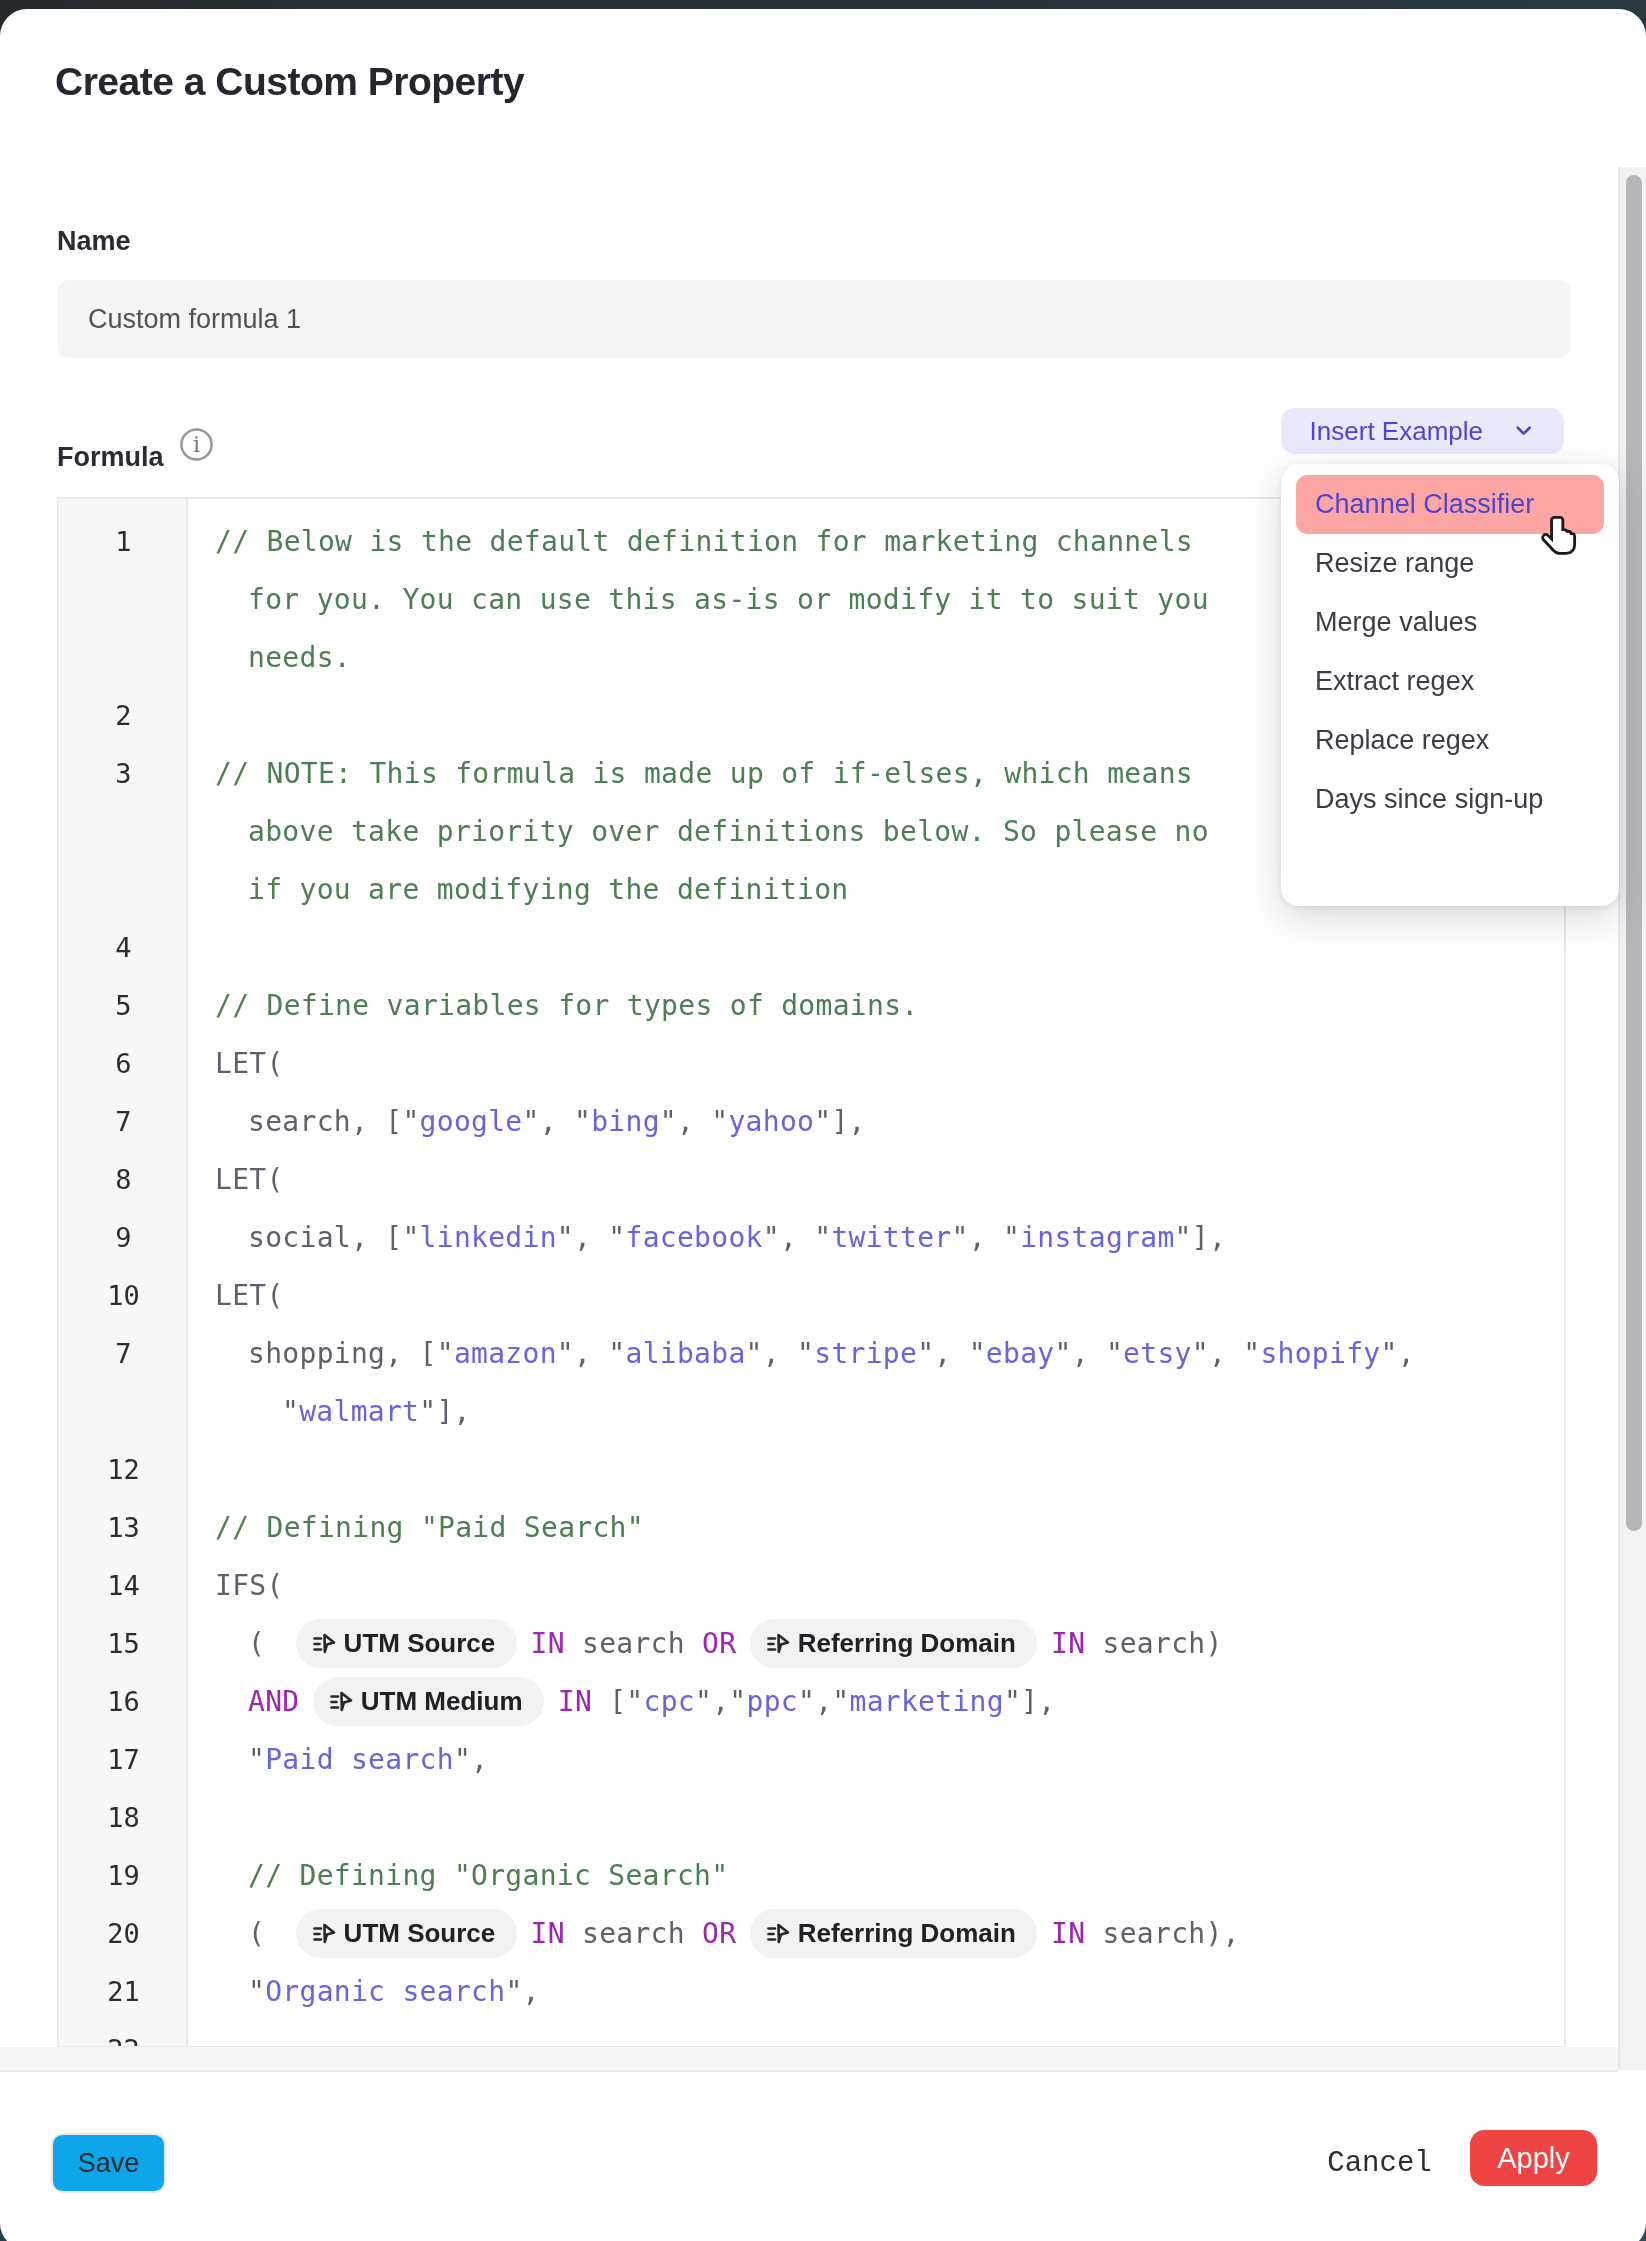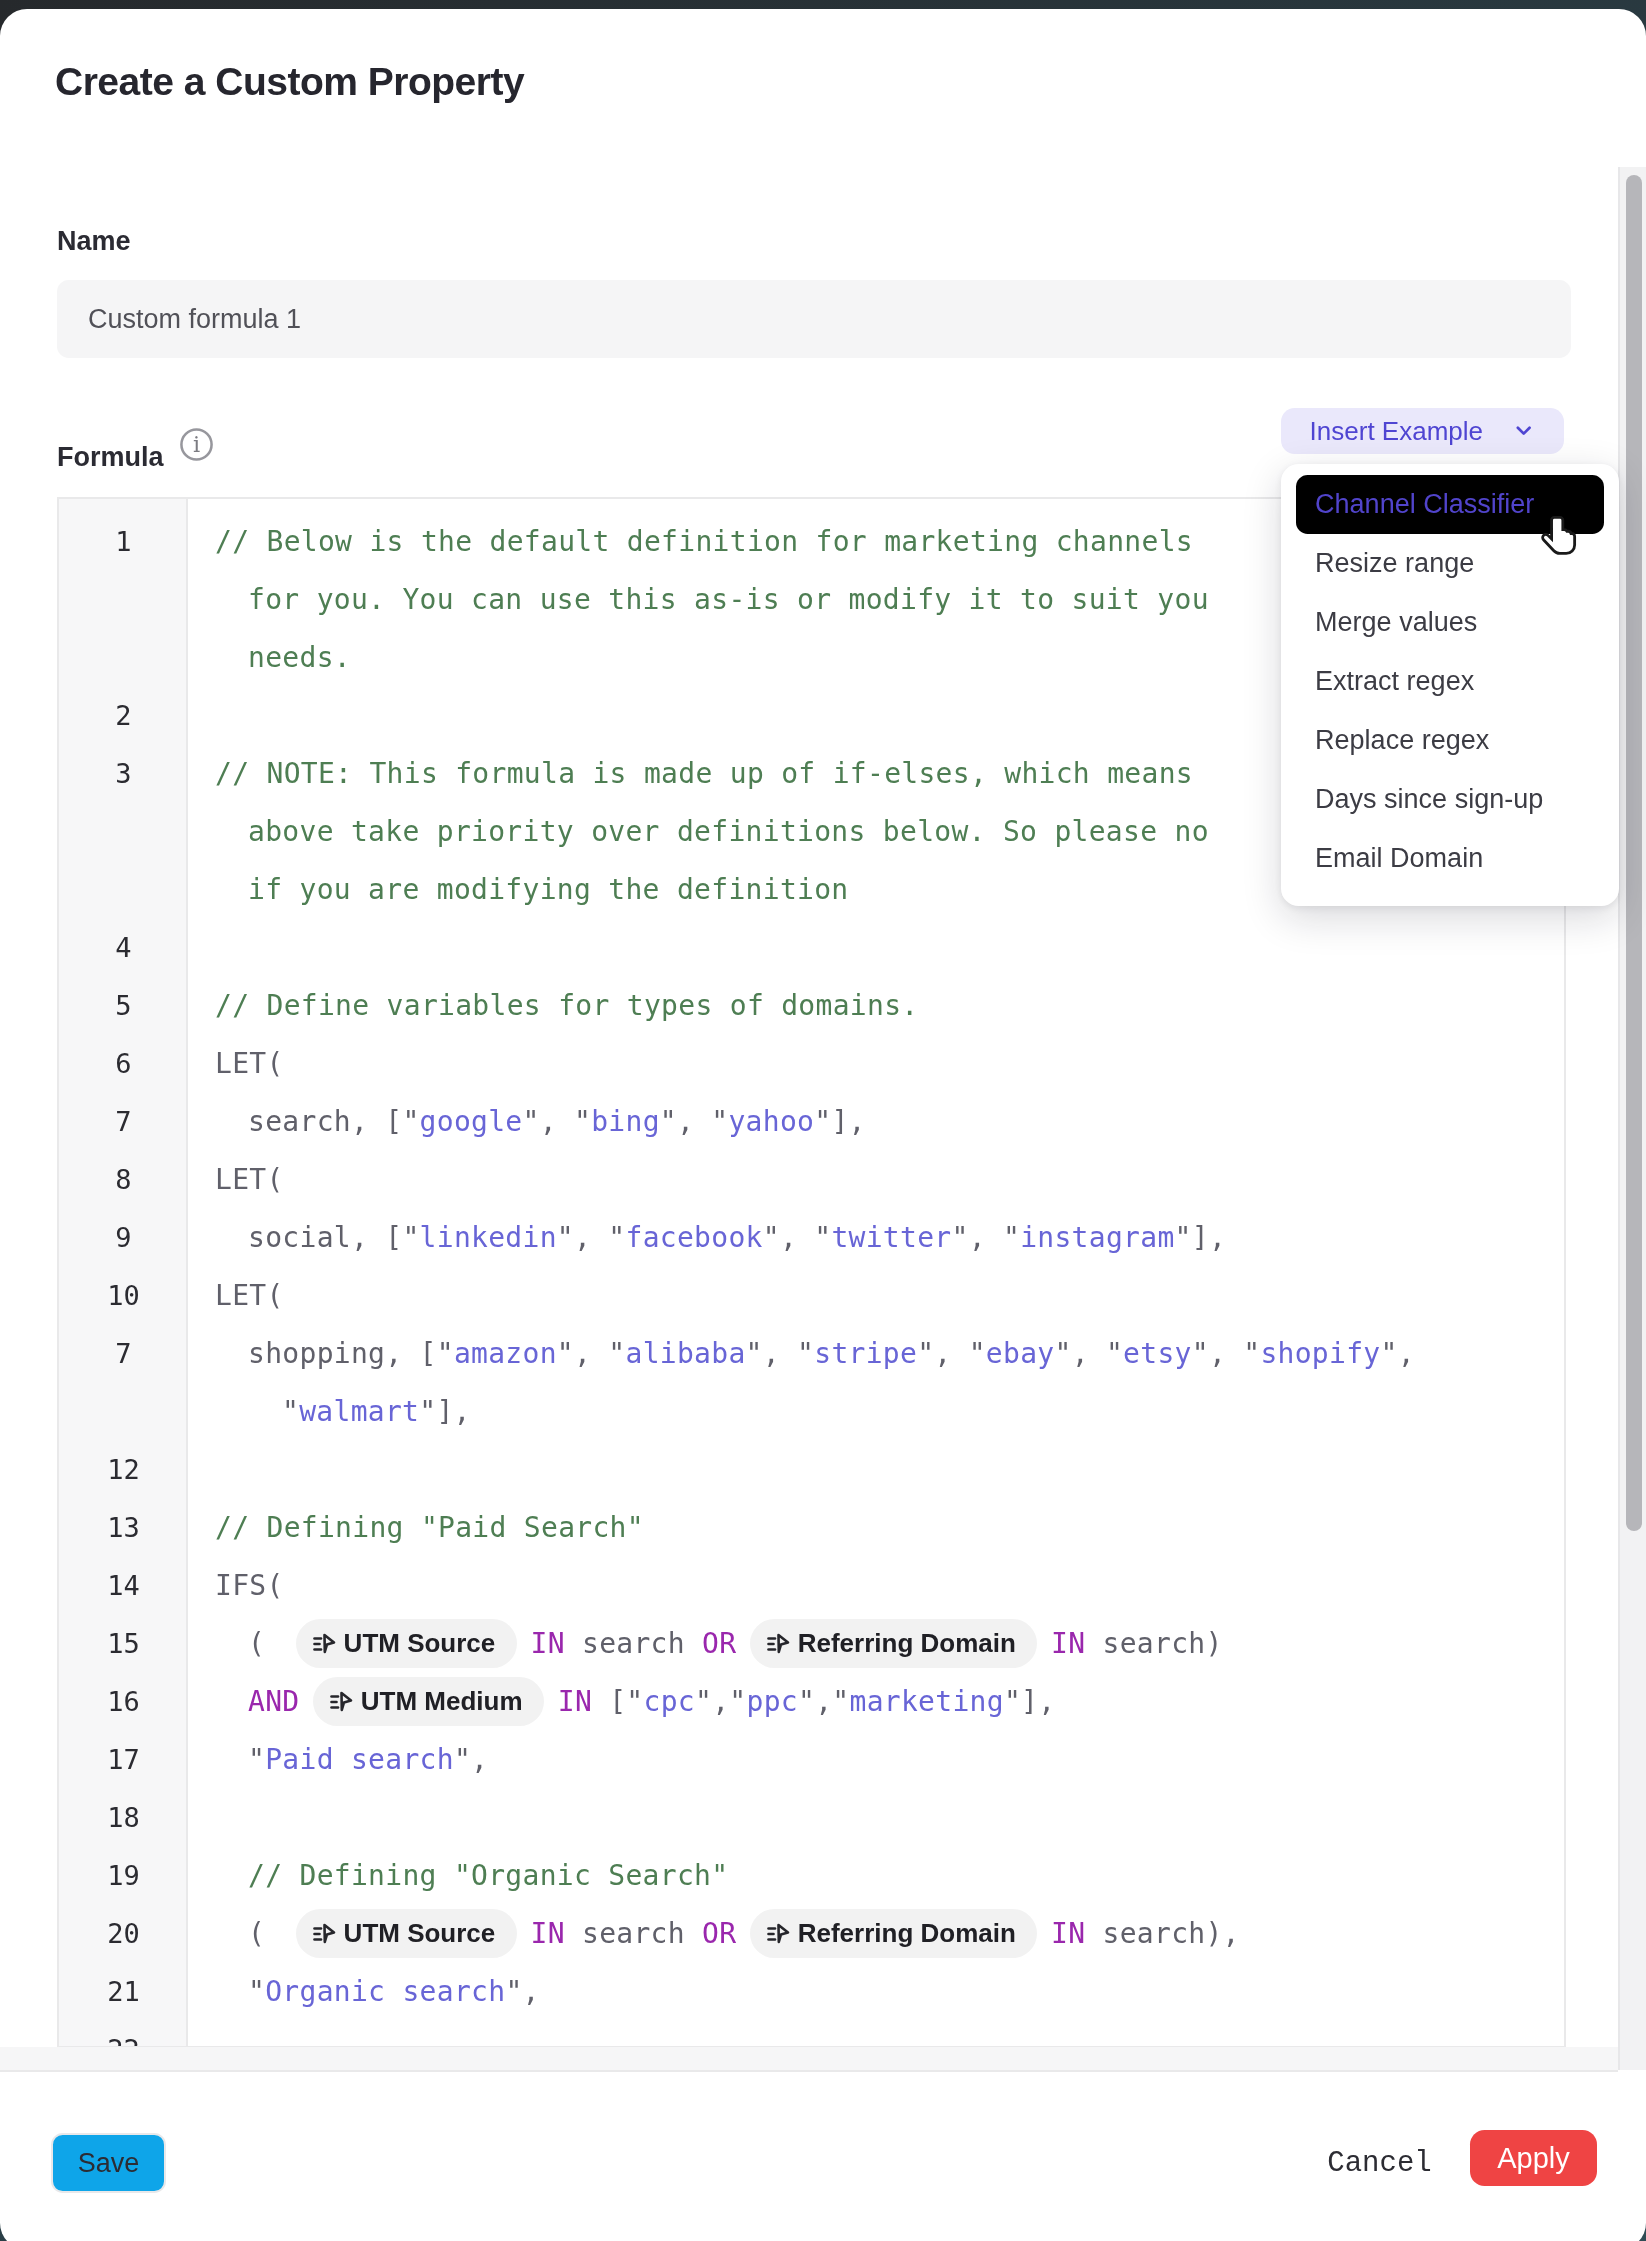--- a/index.html
+++ b/index.html
@@ -40,21 +40,21 @@
     position:absolute;left:1281px;top:455px;width:338px;height:442px;
     background:#ffffff;border-radius:17.6px;z-index:30;
     box-shadow:0 11.7px 39px rgba(20,20,40,.16),0 2px 7.8px rgba(20,20,40,.08);
     padding:10.7px 14.6px;box-sizing:border-box;
   }
   .menu-item{
     height:59px;display:flex;align-items:center;
     padding:0 19.5px;border-radius:11.7px;cursor:pointer;
     font-size:27px;color:#3c3c44;
   }
-  .menu-item.active{background:#000000;color:#5144cb;}
+  .menu-item.active{background:#fca5a5;color:#5144cb;}
   .cursor-hand{position:absolute;left:1539px;top:505px;z-index:40;}
   
   .editor{
     position:absolute;left:57px;top:488px;width:1509px;height:1551px;
     box-sizing:border-box;border:2px solid #e9e9ea;background:#ffffff;
     overflow:hidden;
   }
   .gutter-bg{
     position:absolute;left:0;top:0;width:127px;height:100%;
     background:#f7f7f8;border-right:2px solid #e9e9ea;
@@ -286,21 +286,20 @@
       </div>
   </div>
 
   <div class="dropdown" id="menu">
       <div class="menu-item active">Channel Classifier</div>
       <div class="menu-item">Resize range</div>
       <div class="menu-item">Merge values</div>
       <div class="menu-item">Extract regex</div>
       <div class="menu-item">Replace regex</div>
       <div class="menu-item">Days since sign-up</div>
-      <div class="menu-item">Email Domain</div>
     </div>
 
   <span class="cursor-hand">
     <svg width="45" height="45" viewBox="0 0 24 24">
       <path d="M8.2 1.8c-.8 0-1.5.7-1.5 1.5v10l-1.9-1.9c-.7-.7-1.8-.7-2.4 0-.6.6-.6 1.7 0 2.3l5.5 5.9c.8.9 2 1.4 3.2 1.4h3.4c2.5 0 4.5-2 4.5-4.5v-4.6c0-.8-.7-1.5-1.5-1.5h-.4c-.2-.7-.8-1.2-1.6-1.2h-.6c-.3-.5-.8-.9-1.5-.9h-.7V3.3c0-.8-.7-1.5-1.5-1.5z" fill="#ffffff" stroke="#1a1a1a" stroke-width="1.5"></path>
     </svg>
   </span>
 
   <div class="scroll-track">
     <div class="scroll-thumb"></div>

